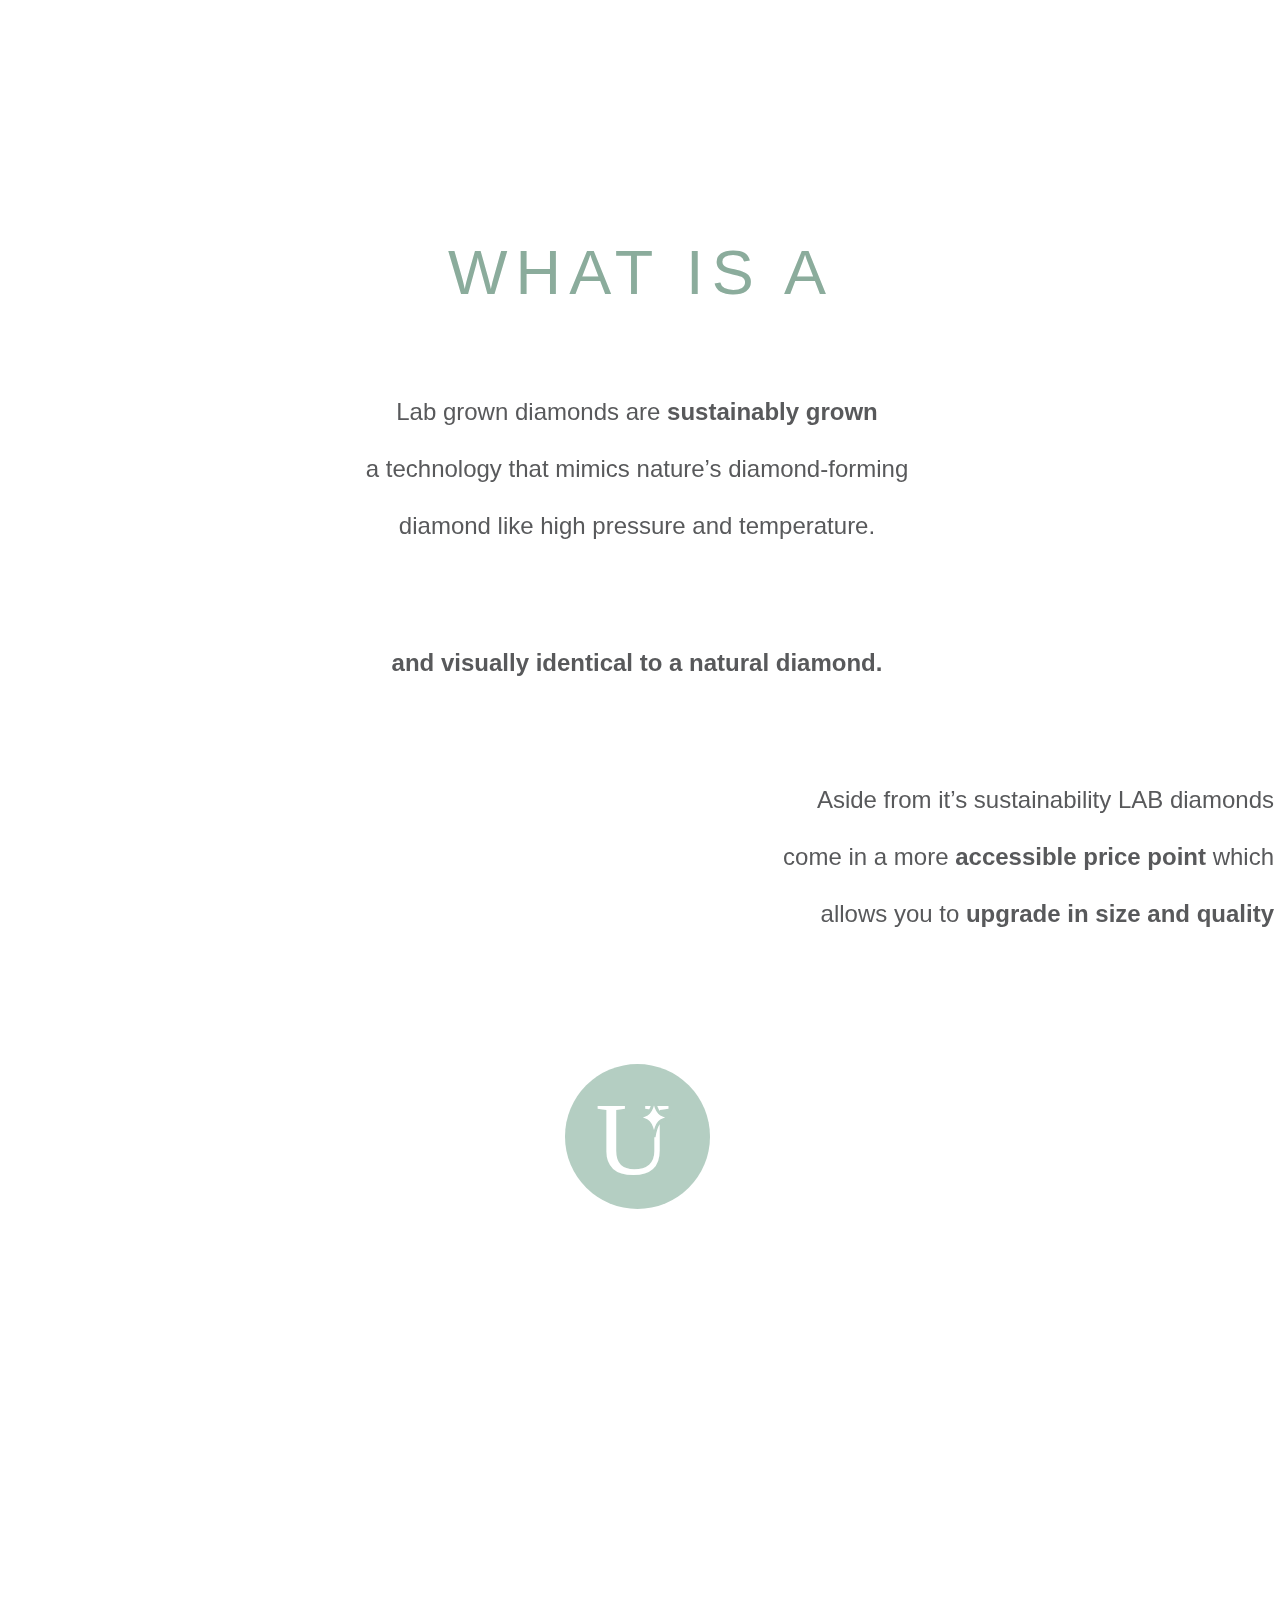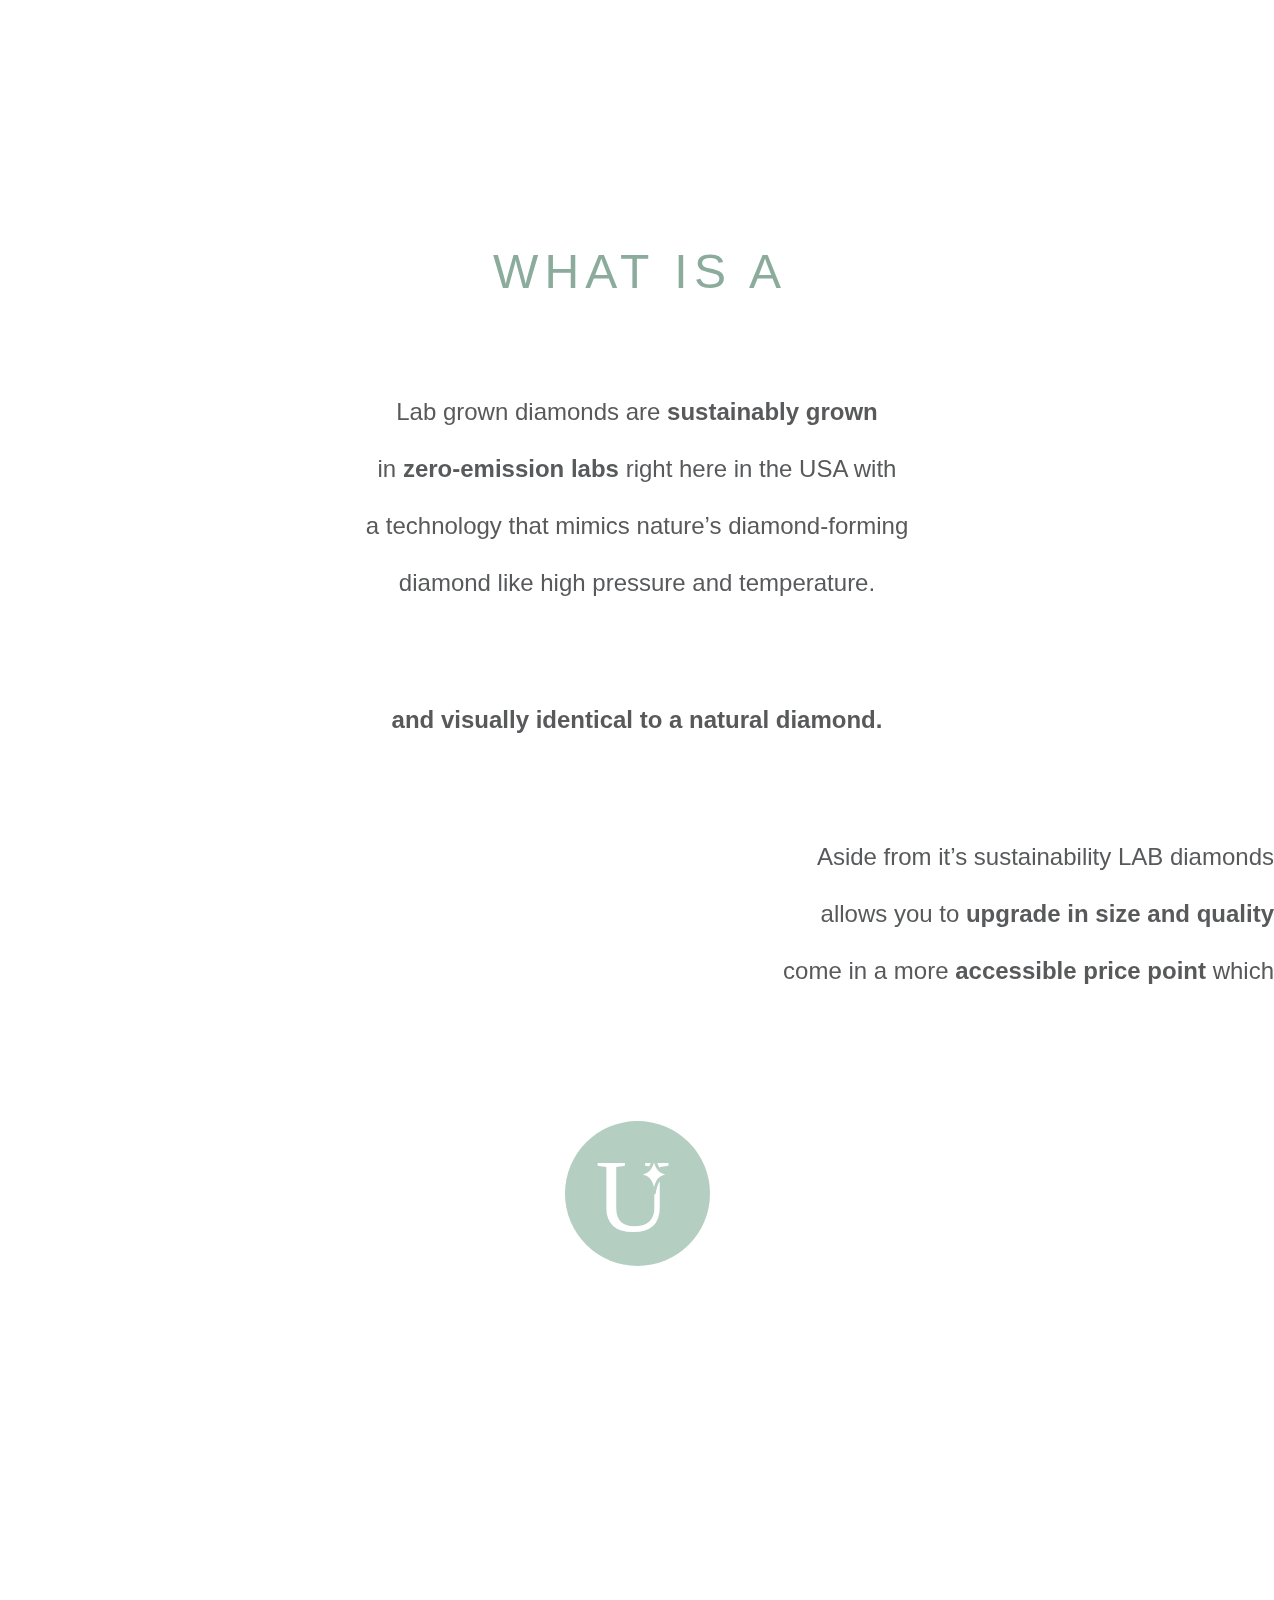--- a/index.html
+++ b/index.html
@@ -13,21 +13,21 @@
     height: 1600px;
     margin: 0 auto;
     background: #ffffff;
     overflow: hidden;
     text-align: center;
     font-family: "Liberation Sans", "DejaVu Sans", sans-serif;
   }
   .title {
     margin: 0;
     padding-top: 236px;
-    font-size: 48px;
+    font-size: 63px;
     line-height: 72px;
     font-weight: 300;
     letter-spacing: 0.13em;
     text-indent: 0.13em;
     color: #8BAC9C;
   }
   .title .title-line {
     display: block;
   }
   .body-text {
@@ -67,31 +67,30 @@
 
 <div class="page">
 
   <h1 class="title">
     <span class="title-line">WHAT IS A</span>
   </h1>
 
   <div class="body-text">
       <p class="para">
         <span class="line"><span>Lab grown diamonds are </span><span class="bold">sustainably grown</span></span>
-        <span class="line"><span>in </span><span class="bold">zero-emission labs</span><span> right here in the USA with</span></span>
         <span class="line"><span>a technology that mimics nature’s diamond-forming</span></span>
         <span class="line"><span>diamond like high pressure and temperature.</span></span>
       </p>
       <p class="para">
         <span class="line"><span class="bold">and visually identical to a natural diamond.</span></span>
       </p>
       <p class="para">
         <span class="line"><span>Aside from it’s sustainability LAB diamonds</span></span>
+        <span class="line"><span>come in a more </span><span class="bold">accessible price point</span><span> which</span></span>
         <span class="line"><span>allows you to </span><span class="bold">upgrade in size and quality</span></span>
-        <span class="line"><span>come in a more </span><span class="bold">accessible price point</span><span> which</span></span>
       </p>
     </div>
 
   <div class="logo-wrap">
     <svg width="145" height="145" viewBox="0 0 145 145">
       <circle cx="72.5" cy="72.5" r="72.5" fill="#B4CEC2"></circle>
       <text x="68" y="110" text-anchor="middle" font-size="104" fill="#FFFFFF" class="logo-letter">U</text>
       <path d="M 89 35
                C 91.5 49 95 51.5 106 53.5
                C 95 55.5 91.5 58 89 73

